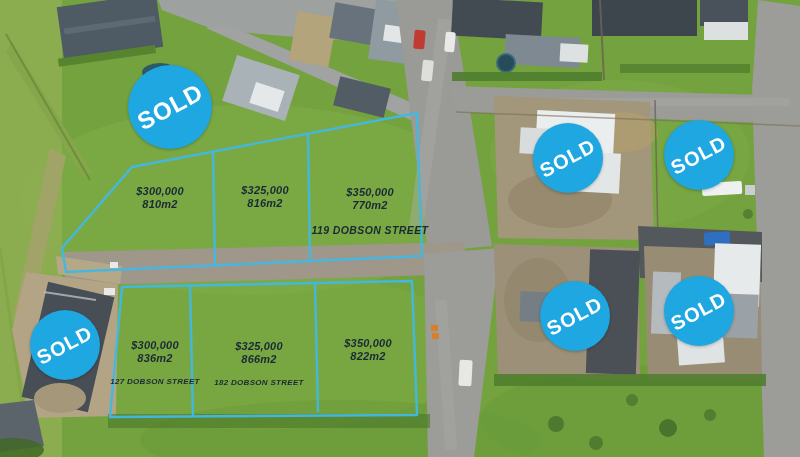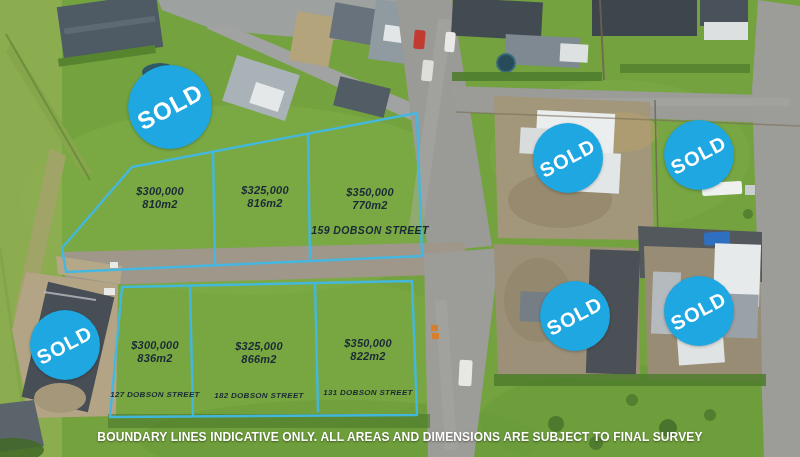--- a/index.html
+++ b/index.html
@@ -16,21 +16,21 @@
   }
   #scene{position:absolute;left:0;top:0;}
   .lot-label{
     position:absolute;width:130px;text-align:center;
     color:var(--label-ink);
     font-weight:bold;font-size:11px;line-height:13px;
     letter-spacing:.2px;
     font-style:italic;
   }
   .lot-label .addr{display:block;font-size:10.5px;letter-spacing:.4px;margin-top:12px;}
-  .lot-label.row-b .addr{font-size:8px;letter-spacing:.3px;margin-top:23px;}
+  .lot-label.row-b .addr{font-size:8px;letter-spacing:.3px;margin-top:10px;}
   .sold-badge{
     position:absolute;width:70px;height:70px;border-radius:50%;
     background:var(--badge-blue);
     display:flex;align-items:center;justify-content:center;
     box-shadow:0 1px 3px rgba(0,0,0,.25);
   }
   .sold-badge span{
     display:block;transform:rotate(-28deg);
     color:#fff;font-weight:bold;font-size:20px;letter-spacing:1px;
   }
@@ -180,37 +180,36 @@
     <span>$300,000</span><br>
     <span>810m2</span>
   </div>
   <div class="lot-label" style="left:200px;top:184px">
     <span>$325,000</span><br>
     <span>816m2</span>
   </div>
   <div class="lot-label" style="left:305px;top:186px">
     <span>$350,000</span><br>
     <span>770m2</span>
-    <span class="addr">159 DOBSON STREET</span>
+    <span class="addr">119 DOBSON STREET</span>
   </div>
 
   <div class="lot-label row-b" style="left:90px;top:339px">
     <span>$300,000</span><br>
     <span>836m2</span>
     <span class="addr">127 DOBSON STREET</span>
   </div>
   <div class="lot-label row-b" style="left:194px;top:340px">
     <span>$325,000</span><br>
     <span>866m2</span>
     <span class="addr">182 DOBSON STREET</span>
   </div>
   <div class="lot-label row-b" style="left:303px;top:337px">
     <span>$350,000</span><br>
     <span>822m2</span>
-    <span class="addr">131 DOBSON STREET</span>
   </div>
 
   <div class="sold-badge lg" style="left:128px;top:65px">
     <span>SOLD</span>
   </div>
   <div class="sold-badge" style="left:533px;top:123px">
     <span>SOLD</span>
   </div>
   <div class="sold-badge" style="left:664px;top:120px">
     <span>SOLD</span>
@@ -218,14 +217,13 @@
   <div class="sold-badge" style="left:30px;top:310px">
     <span>SOLD</span>
   </div>
   <div class="sold-badge" style="left:540px;top:281px">
     <span>SOLD</span>
   </div>
   <div class="sold-badge" style="left:664px;top:276px">
     <span>SOLD</span>
   </div>
 
-  <div class="disclaimer">BOUNDARY LINES INDICATIVE ONLY. ALL AREAS AND DIMENSIONS ARE SUBJECT TO FINAL SURVEY</div>
 </div>
 
 </body></html>

